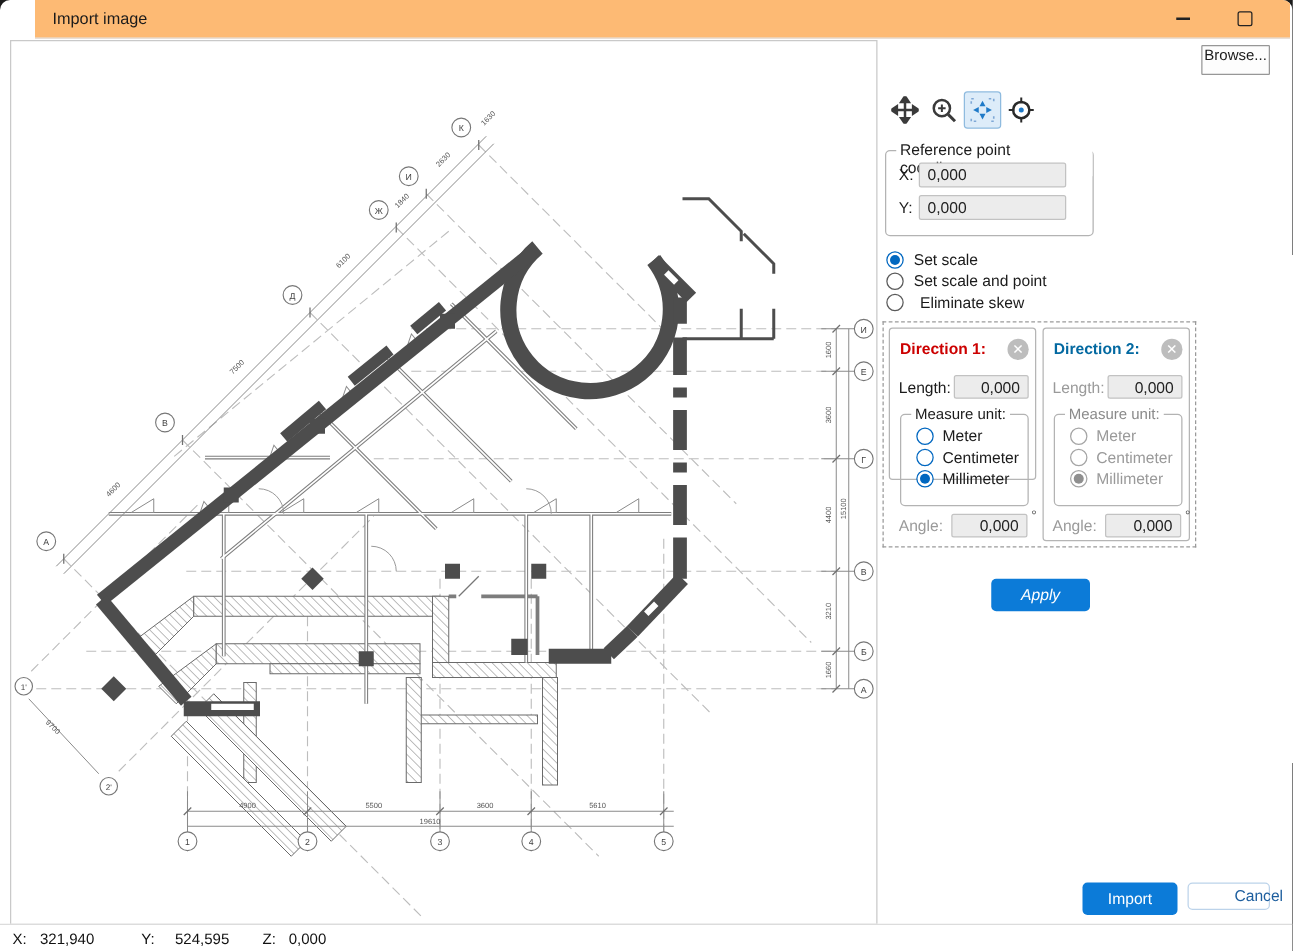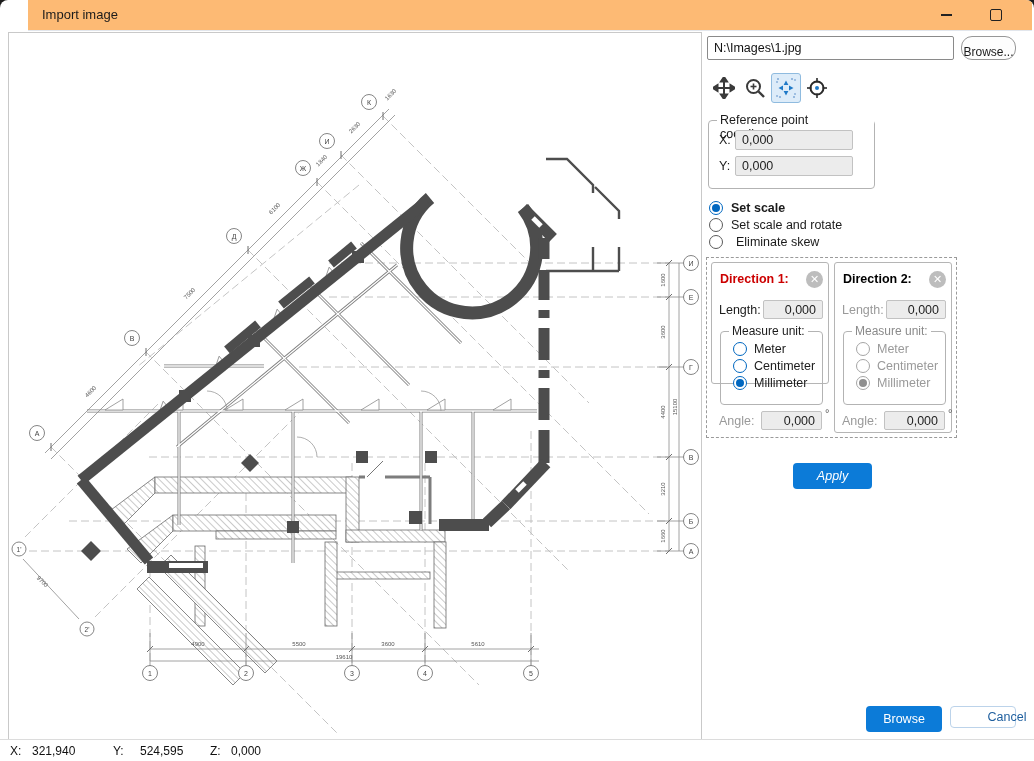--- a/index.html
+++ b/index.html
@@ -13,21 +13,21 @@
   .maxbox{width:10px;height:10px;border:1.4px solid #222;border-radius:2px;}
   .closex{position:relative;width:12px;height:12px;}
   .closex::before,.closex::after{content:'';position:absolute;left:5px;top:-1px;width:1.6px;height:15px;background:#222;}
   .closex::before{transform:rotate(45deg);} .closex::after{transform:rotate(-45deg);}
   
   #canvas{left:8px;top:32px;width:692px;height:706px;border:1px solid #c9c9c9;background:#fff;}
   
   .input{box-sizing:border-box;border:1px solid #8a8a8a;border-radius:2px;background:#fff;font-size:12.5px;color:#111;padding:0 6px;display:flex;align-items:center;}
   .numinput{box-sizing:border-box;border:1px solid #c2c2c2;border-radius:2px;background:#ececec;font-size:12.5px;color:#222;padding:0 6px;display:flex;align-items:center;}
   .numinput.right{justify-content:flex-end;}
-  .btn{box-sizing:border-box;border:1px solid #979797;border-radius:11px;background:#fdfdfd;font-size:12px;color:#1b1b1b;display:flex;align-items:flex-end;justify-content:center;cursor:default;}
+  .btn{box-sizing:border-box;border:1px solid #979797;border-radius:1px;background:#fdfdfd;font-size:12px;color:#1b1b1b;display:flex;align-items:flex-start;justify-content:center;cursor:default;}
   .bluebtn{box-sizing:border-box;border:none;border-radius:4px;background:#0c7bd8;color:#fff;font-size:12.5px;display:flex;align-items:center;justify-content:center;cursor:default;}
   .cancelbtn{box-sizing:border-box;border:1px solid #bcd3ea;border-radius:4px;background:#fff;color:#1d5e9e;font-size:12.5px;display:flex;align-items:center;justify-content:center;}
   .iconbtn{width:28px;height:28px;display:flex;align-items:center;justify-content:center;border:1px solid transparent;border-radius:3px;}
   .iconbtn.sel{background:#def; background:#ddecf9;border:1px solid #8fbbdf;}
   .group{box-sizing:border-box;border:1px solid #b3b3b3;border-radius:4px;}
   .legend{position:absolute;top:-8px;left:8px;background:#fff;padding:0 3px;font-size:12.5px;color:#1b1b1b;}
   .lbl{font-size:12.5px;color:#1b1b1b;}
   .lbl.dis{color:#9a9a9a;}
   .radio{box-sizing:border-box;width:14px;height:14px;border-radius:50%;border:1px solid #5a5a5a;background:#fff;display:inline-block;}
   .radio.blue{border:1px solid #0067c0;}
@@ -318,23 +318,20 @@
       <g>
         <circle cx="10" cy="516" r="7" fill="#fff" stroke="#777" stroke-width="0.9"></circle>
         <circle cx="78" cy="596" r="7" fill="#fff" stroke="#777" stroke-width="0.9"></circle>
         <text x="10" y="519" font-size="6.5" fill="#444" text-anchor="middle">1'</text>
         <text x="78" y="599" font-size="6.5" fill="#444" text-anchor="middle">2'</text>
         <text transform="translate(32 550) rotate(45)" font-size="6" fill="#555" text-anchor="middle">9700</text>
       </g>
     </svg>
   </div>
 
-  <div class="abs input" style="left:707px;top:36px;width:247px;height:24px;">
-    <span>N:\Images\1.jpg</span>
-  </div>
   <div class="abs btn" style="left:961px;top:36px;width:55px;height:24px;">
     <span>Browse...</span>
   </div>
 
   <div class="abs iconbtn" style="left:709px;top:73px;">
     <svg width="22" height="22" viewBox="0 0 22 22">
       <g stroke="#3a3a3a" stroke-width="2" fill="#3a3a3a">
         <line x1="11" y1="4" x2="11" y2="18"></line>
           <line x1="4" y1="11" x2="18" y2="11"></line>
         <polygon points="11,0 8,4.5 14,4.5"></polygon>
@@ -384,27 +381,27 @@
     <div class="abs lbl" style="left:10px;top:12px;">X:</div>
     <div class="abs numinput" style="left:26px;top:9px;width:118px;height:20px;">
       <span>0,000</span>
     </div>
     <div class="abs lbl" style="left:10px;top:38px;">Y:</div>
     <div class="abs numinput" style="left:26px;top:35px;width:118px;height:20px;">
       <span>0,000</span>
     </div>
   </div>
 
-  <div class="abs" style="left:709px;top:201px;display:flex;align-items:flex-end;gap:8px;font-weight:bold;">
+  <div class="abs" style="left:709px;top:201px;display:flex;align-items:flex-end;gap:8px;">
     <span class="radio sel"></span>
     <span class="lbl">Set scale</span>
   </div>
   <div class="abs" style="left:709px;top:218px;display:flex;align-items:center;gap:8px;">
     <span class="radio"></span>
-    <span class="lbl">Set scale and rotate</span>
+    <span class="lbl">Set scale and point</span>
   </div>
   <div class="abs" style="left:709px;top:235px;display:flex;align-items:center;gap:13px;">
     <span class="radio"></span>
     <span class="lbl">Eliminate skew</span>
   </div>
 
   <div class="abs dashedbox" style="left:706px;top:257px;width:251px;height:181px;">
 
     <div class="abs dpanel" style="left:4px;top:4px;width:118px;height:122px;text-align:right;">
       <div class="abs" style="left:8px;top:9px;font-size:12.5px;font-weight:bold;color:#cc0000;">Direction 1:</div>
@@ -429,21 +426,21 @@
         </div>
       </div>
       <div class="abs lbl dis" style="left:7px;top:151px;">Angle:</div>
       <div class="abs numinput right" style="left:49px;top:148px;width:61px;height:19px;">
         <span>0,000</span>
       </div>
       <div class="abs deg" style="left:113px;top:144px;">°</div>
     </div>
 
     <div class="abs dpanel" style="left:127px;top:4px;width:118px;height:171px;">
-      <div class="abs" style="left:8px;top:9px;font-size:12.5px;font-weight:bold;color:#000000;">Direction 2:</div>
+      <div class="abs" style="left:8px;top:9px;font-size:12.5px;font-weight:bold;color:#0369a1;">Direction 2:</div>
       <div class="abs closeicon" style="left:94px;top:8px;">✕</div>
       <div class="abs lbl dis" style="left:7px;top:40px;">Length:</div>
       <div class="abs numinput right" style="left:51px;top:37px;width:60px;height:19px;">
         <span>0,000</span>
       </div>
       <div class="abs group" style="left:8px;top:68px;width:103px;height:74px;">
         <div class="legend" style="font-size:12px;color:#8a8a8a;">Measure unit:</div>
         <div class="abs" style="left:12px;top:10px;display:flex;align-items:center;gap:7px;">
           <span class="radio dis"></span>
           <span class="lbl dis">Meter</span>
@@ -463,21 +460,21 @@
       </div>
       <div class="abs deg" style="left:113px;top:144px;">°</div>
     </div>
   </div>
 
   <div class="abs bluebtn" style="left:793px;top:463px;width:79px;height:26px;font-style:italic;">
     <span>Apply</span>
   </div>
 
   <div class="abs bluebtn" style="left:866px;top:706px;width:76px;height:26px;">
-    <span>Browse</span>
+    <span>Import</span>
   </div>
   <div class="abs cancelbtn" style="left:950px;top:706px;width:66px;height:22px;padding-left:48px;">
     <span>Cancel</span>
   </div>
 
   <div class="abs" id="statusbar">
     <span class="abs" style="left:10px;top:4px;">X:</span>
     <span class="abs" style="left:32px;top:4px;">321,940</span>
     <span class="abs" style="left:113px;top:4px;">Y:</span>
     <span class="abs" style="left:140px;top:4px;">524,595</span>

